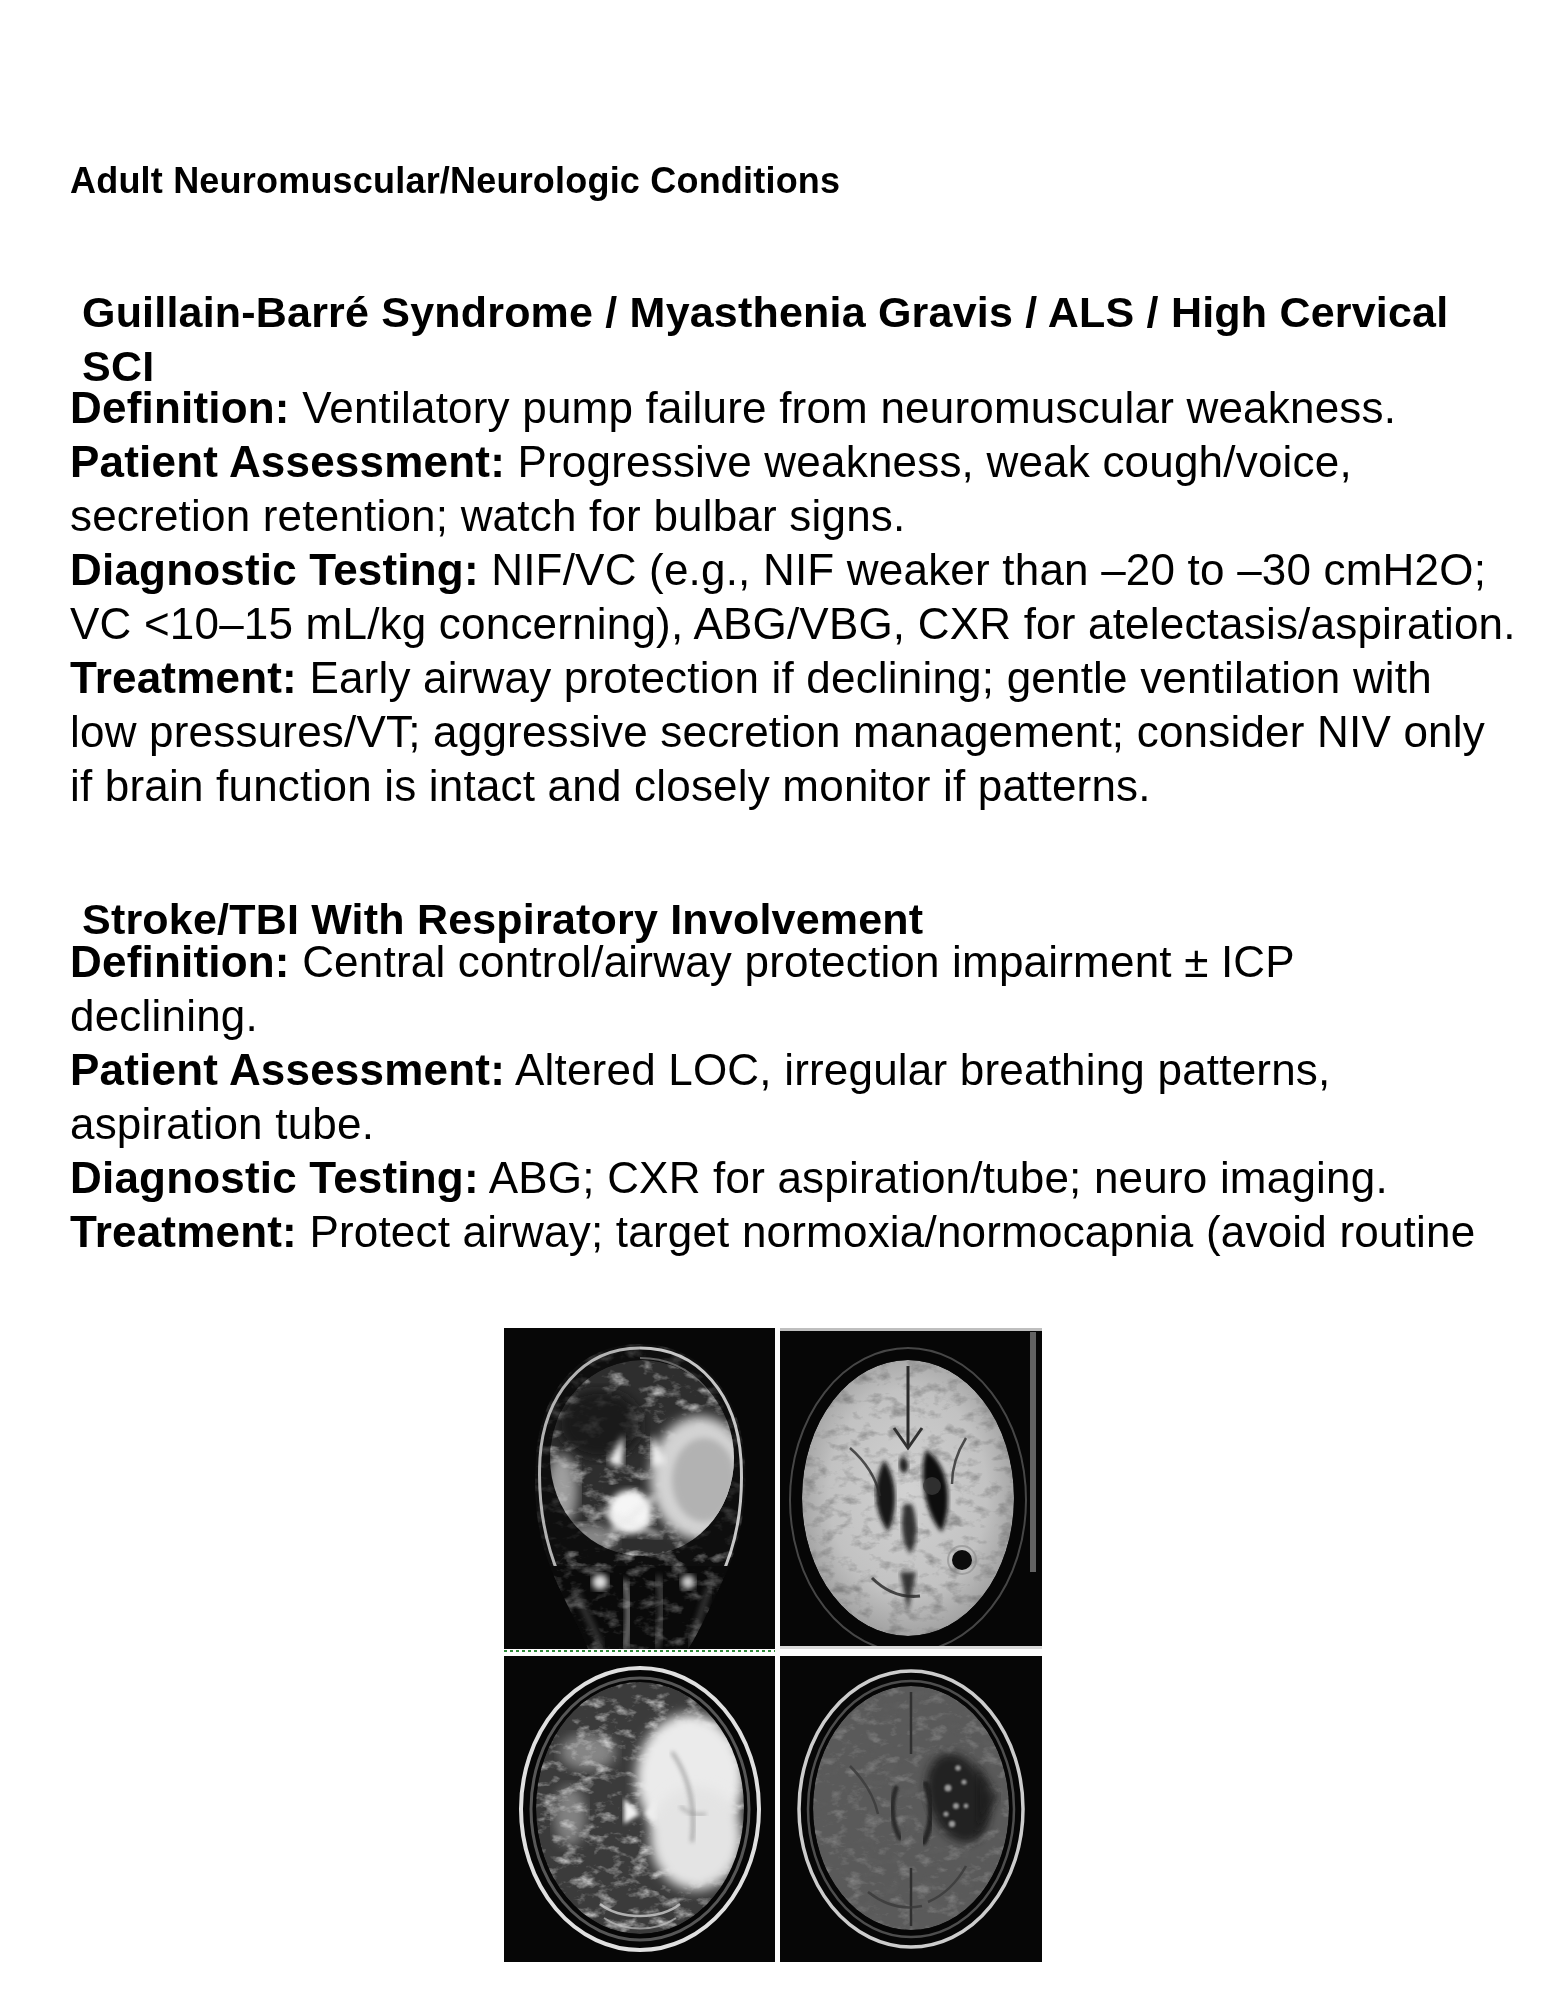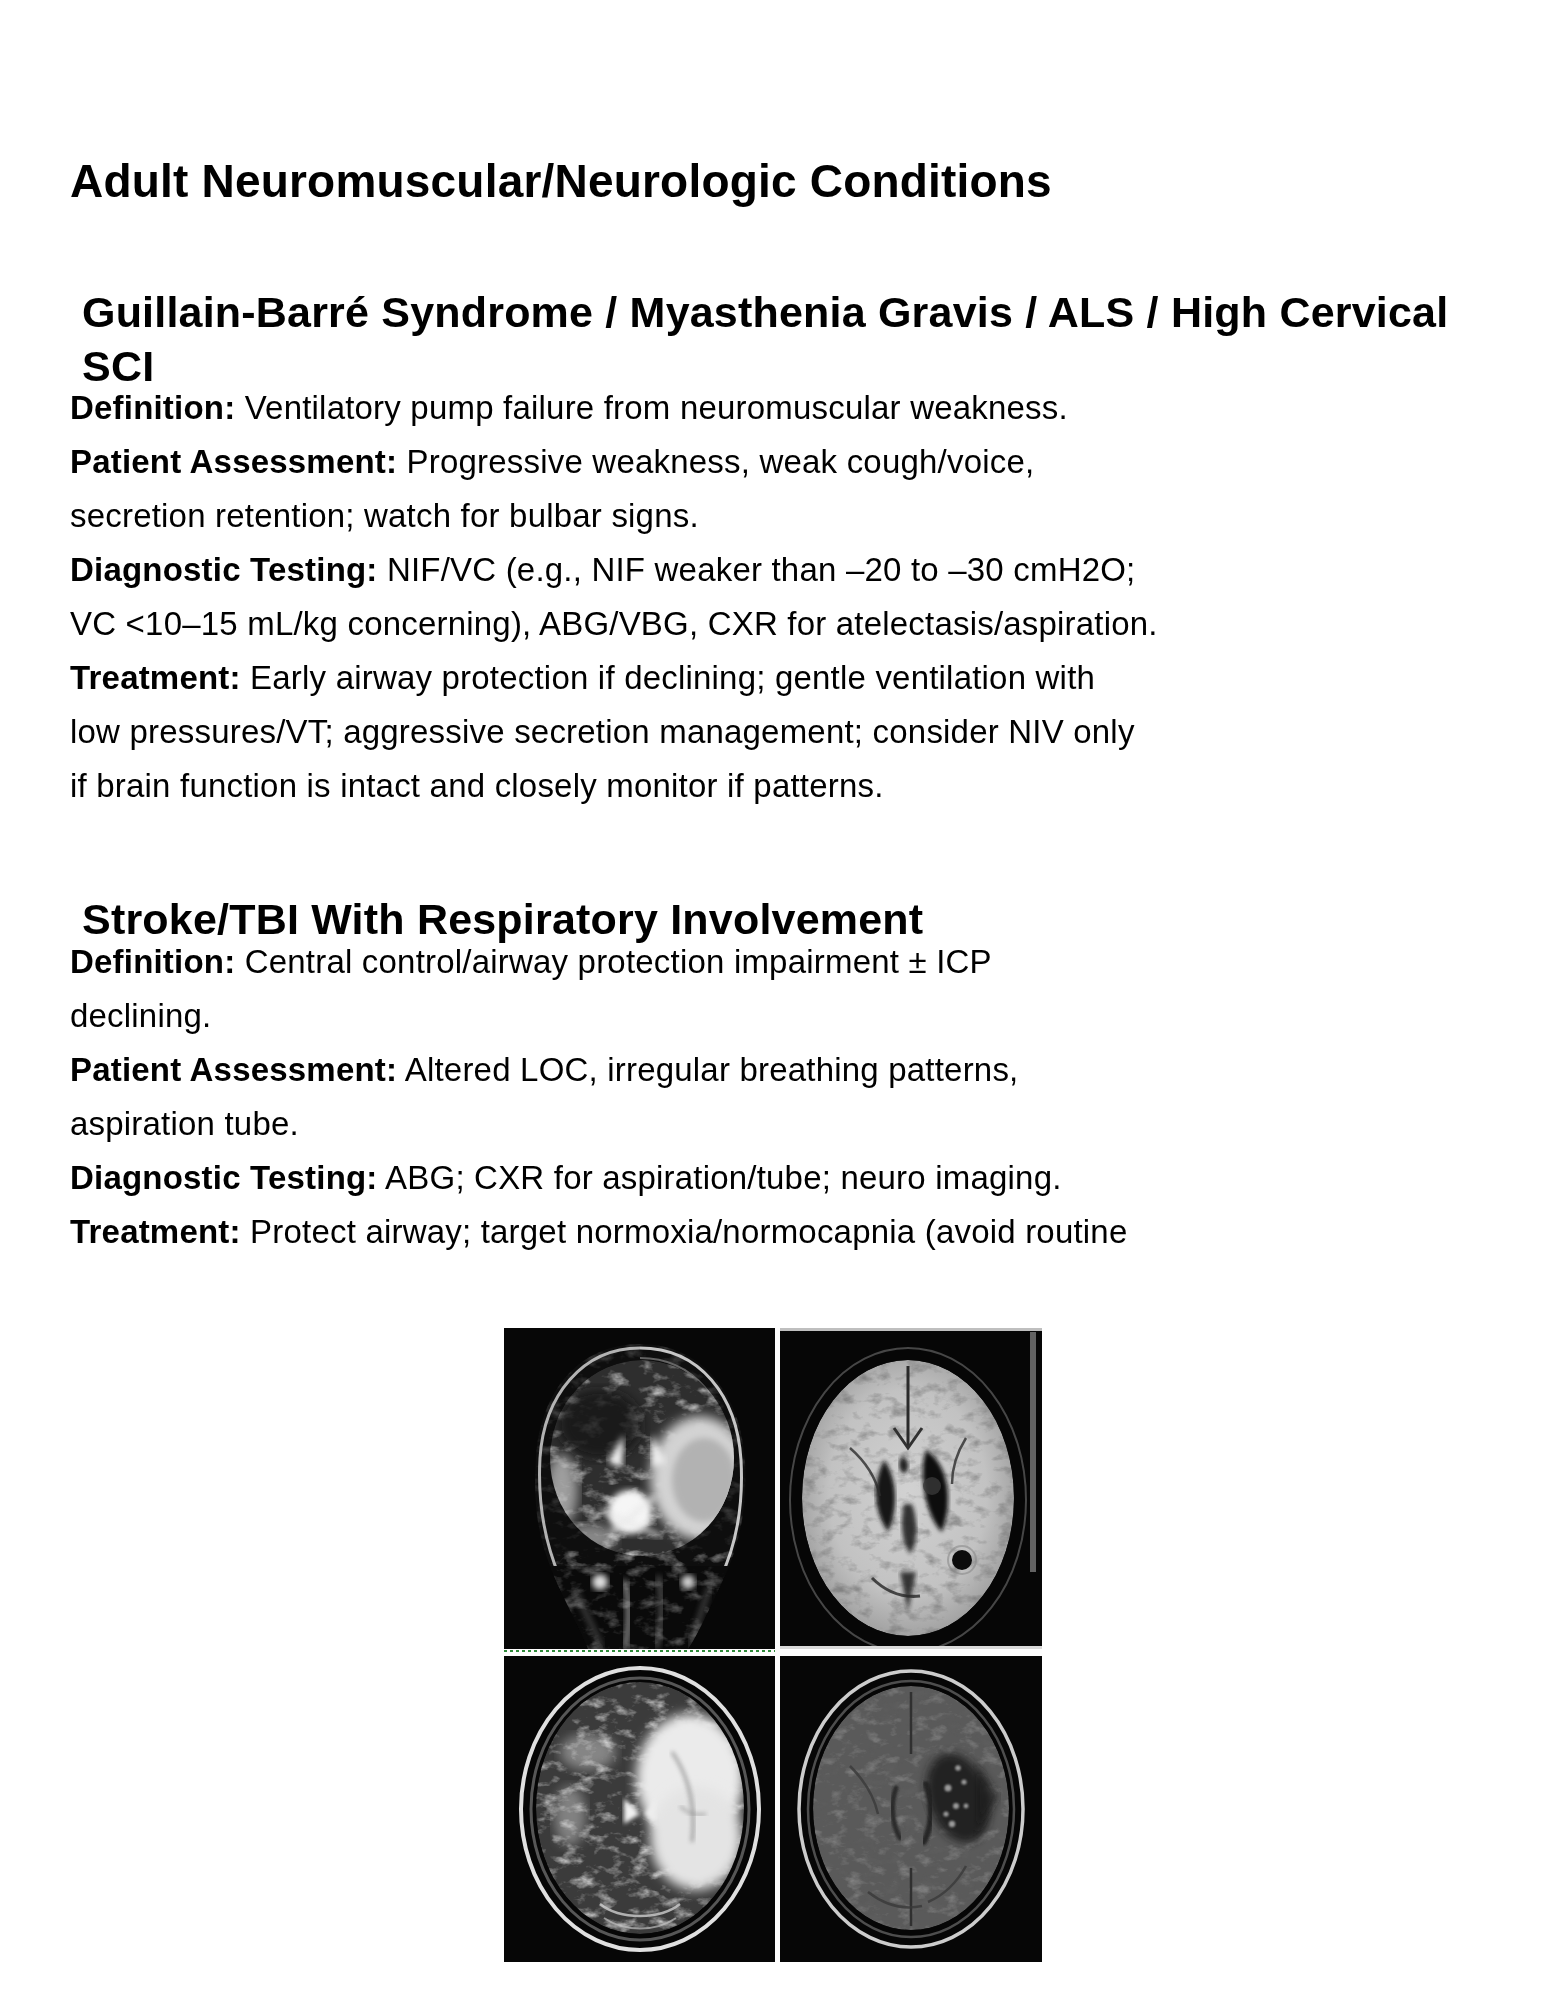--- a/index.html
+++ b/index.html
@@ -7,33 +7,33 @@
     position:relative;
     width:1545px;height:2000px;
     background:#ffffff;
     font-family:"Liberation Sans","DejaVu Sans",sans-serif;
     color:#000000;
     overflow:hidden;
   }
   .abs{position:absolute;left:70px;}
   h1.doc-title{
     top:153px;margin:0;
-    font-size:46px;line-height:56px;font-weight:700;
+    font-size:36px;line-height:56px;font-weight:700;
     letter-spacing:0.2px;white-space:nowrap;
   }
   h2.sec-heading{
     margin:12px;
     font-size:43px;line-height:54px;font-weight:700;
     letter-spacing:0.2px;
   }
   .sec1-heading{top:273px;}
   .sec1-body{top:381px;}
   .sec2-heading{top:880px;}
   .sec2-body{top:935px;}
-  .body-block{margin:0;font-size:33px;line-height:54px;letter-spacing:0.2px;}
+  .body-block{margin:0;font-size:44px;line-height:54px;letter-spacing:0.2px;}
   .tline{display:block;white-space:nowrap;}
   .lbl{font-weight:700;}
   
   .mri-grid{
     position:absolute;left:504px;top:1328px;
     width:538px;height:634px;
     display:grid;
     grid-template-columns:271px 262px;
     grid-template-rows:321px 306px;
     column-gap:5px;row-gap:7px;

